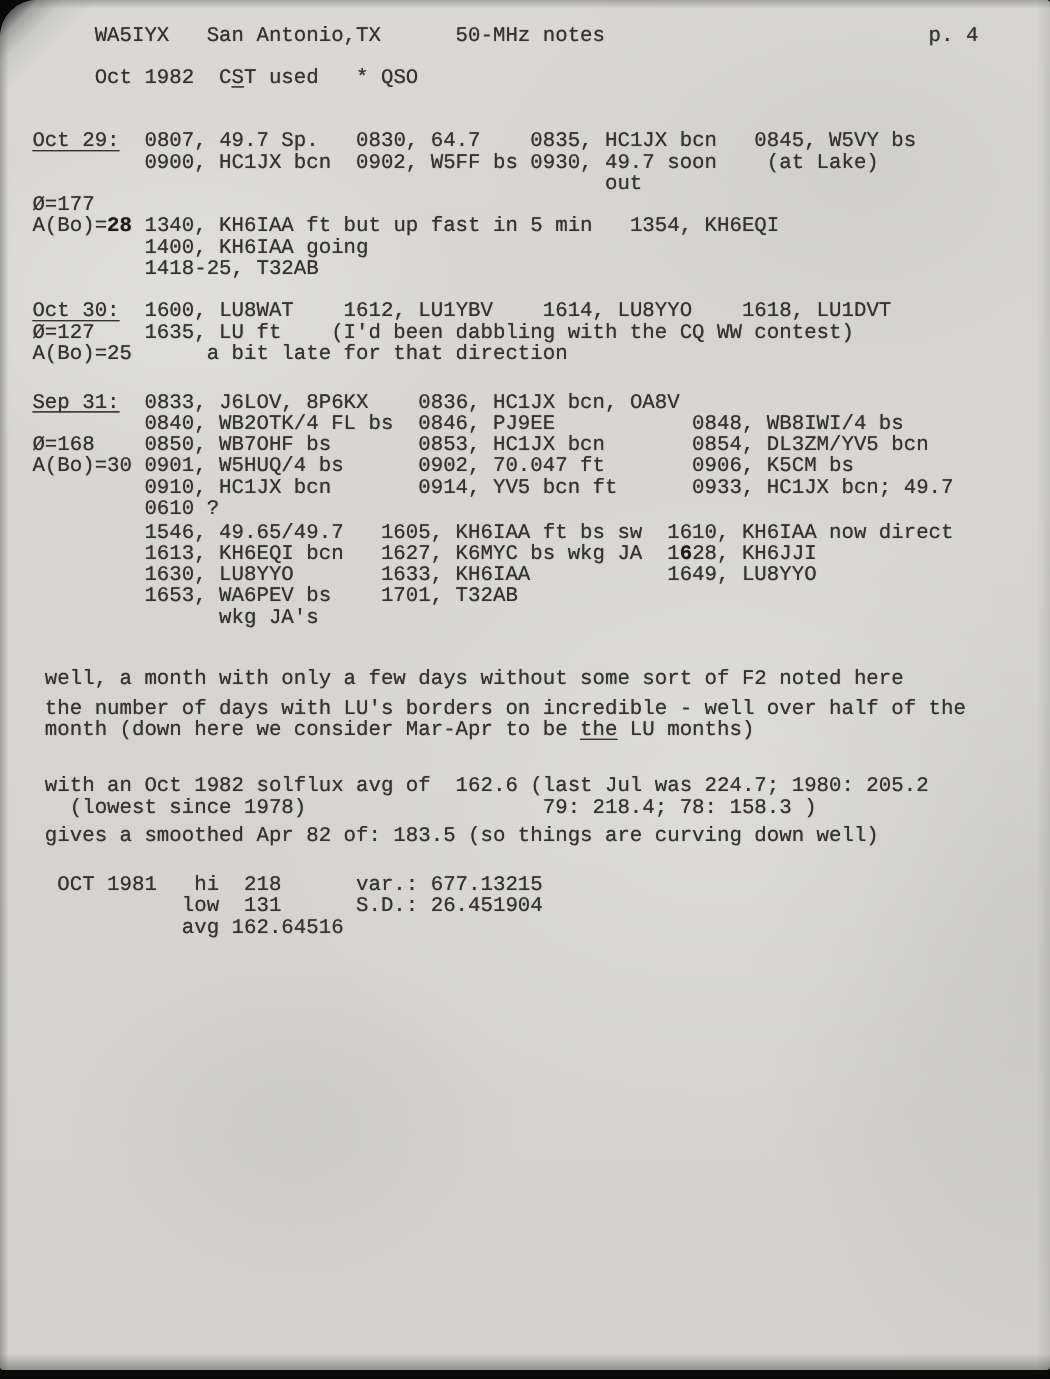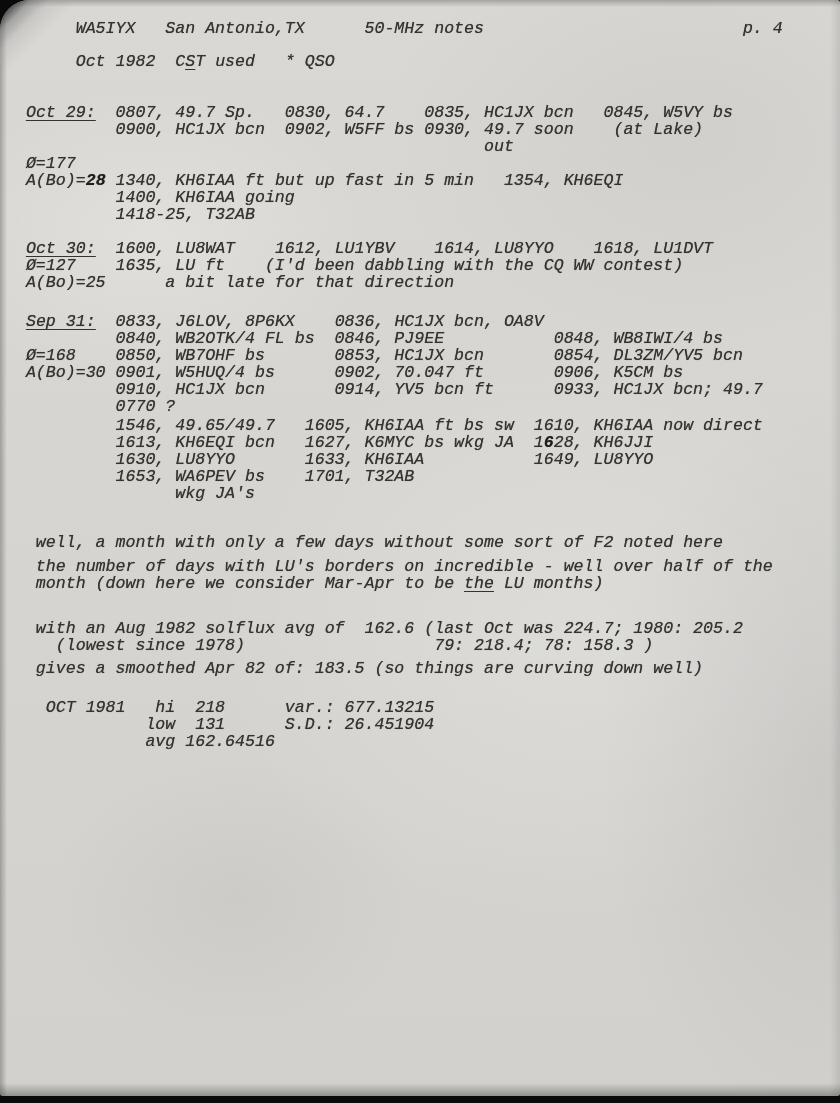--- a/index.html
+++ b/index.html
@@ -6,21 +6,21 @@
   .scan{position:relative;width:840px;height:1103px;background:#0a0a0a;overflow:hidden;
         font-family:"Liberation Mono","DejaVu Sans Mono",monospace;}
   .paper{position:absolute;left:0;top:0;width:840px;height:1096px;
          border-radius:30px 3px 3px 3px;
          background:
            radial-gradient(ellipse 320px 220px at 18% 22%, rgba(255,255,255,.22), transparent 70%),
            radial-gradient(ellipse 420px 300px at 82% 12%, rgba(150,150,150,.12), transparent 72%),
            radial-gradient(ellipse 520px 420px at 68% 58%, rgba(255,255,255,.18), transparent 70%),
            radial-gradient(ellipse 260px 200px at 28% 82%, rgba(140,140,140,.10), transparent 70%),
            radial-gradient(ellipse 300px 500px at 98% 70%, rgba(130,130,130,.14), transparent 75%),
-           linear-gradient(#d9d8d4,#d2d1cd); font-style: italic;}
+           linear-gradient(#d9d8d4,#d2d1cd);}
   .paper::before{content:"";position:absolute;inset:0;border-radius:inherit;pointer-events:none;
          background:
            linear-gradient(135deg, rgba(18,18,18,.92) 0px, rgba(30,30,30,.85) 9px, rgba(95,95,95,.45) 22px, rgba(150,150,150,.22) 36px, rgba(160,160,160,0) 56px),
            linear-gradient(to bottom, rgba(70,70,70,.35), rgba(70,70,70,0) 7px),
            linear-gradient(to right, rgba(60,60,60,.35), rgba(60,60,60,0) 7px),
            linear-gradient(to top, rgba(30,30,30,.35), rgba(30,30,30,0) 13px),
            linear-gradient(to left, rgba(90,90,90,.16), rgba(90,90,90,0) 10px);}
   .typed{position:absolute;left:0;top:0;width:840px;padding:20px 0 0 6px;
          font-size:16.6px;line-height:17px;color:#34332f;
          text-shadow:0 0 0.7px rgba(52,51,47,.75);}
@@ -64,38 +64,38 @@
           <div class="line"><span>  </span><span class="seg-u">Oct 30:</span><span>  1600, LU8WAT    1612, LU1YBV    1614, LU8YYO    1618, LU1DVT</span></div>
           <div class="line"><span>  Ø=127    1635, LU ft    (I'd been dabbling with the CQ WW contest)</span></div>
           <div class="line"><span>  A(Bo)=25      a bit late for that direction</span></div>
         </div>
         <div class="block block-oct31">
           <div class="line"><span>  </span><span class="seg-u">Sep 31:</span><span>  0833, J6LOV, 8P6KX    0836, HC1JX bcn, OA8V</span></div>
           <div class="line"><span>           0840, WB2OTK/4 FL bs  0846, PJ9EE           0848, WB8IWI/4 bs</span></div>
           <div class="line"><span>  Ø=168    0850, WB7OHF bs       0853, HC1JX bcn       0854, DL3ZM/YV5 bcn</span></div>
           <div class="line"><span>  A(Bo)=30 0901, W5HUQ/4 bs      0902, 70.047 ft       0906, K5CM bs</span></div>
           <div class="line"><span>           0910, HC1JX bcn       0914, YV5 bcn ft      0933, HC1JX bcn; 49.7</span></div>
-          <div class="line"><span>           0770 ?</span></div>
+          <div class="line"><span>           0610 ?</span></div>
         </div>
         <div class="block block-afternoon">
           <div class="line"><span>           1546, 49.65/49.7   1605, KH6IAA ft bs sw  1610, KH6IAA now direct</span></div>
           <div class="line"><span>           1613, KH6EQI bcn   1627, K6MYC bs wkg JA  1</span><span class="seg-b">6</span><span>28, KH6JJI</span></div>
           <div class="line"><span>           1630, LU8YYO       1633, KH6IAA           1649, LU8YYO</span></div>
           <div class="line"><span>           1653, WA6PEV bs    1701, T32AB</span></div>
           <div class="line"><span>                 wkg JA's</span></div>
         </div>
         <div class="block block-p1">
           <div class="line"><span>   well, a month with only a few days without some sort of F2 noted here</span></div>
         </div>
         <div class="block block-p2">
           <div class="line"><span>   the number of days with LU's borders on incredible - well over half of the</span></div>
           <div class="line"><span>   month (down here we consider Mar-Apr to be </span><span class="seg-u">the</span><span> LU months)</span></div>
         </div>
         <div class="block block-p3">
-          <div class="line"><span>   with an Aug 1982 solflux avg of  162.6 (last Oct was 224.7; 1980: 205.2</span></div>
+          <div class="line"><span>   with an Oct 1982 solflux avg of  162.6 (last Jul was 224.7; 1980: 205.2</span></div>
           <div class="line"><span>     (lowest since 1978)                   79: 218.4; 78: 158.3 )</span></div>
         </div>
         <div class="block block-p4">
           <div class="line"><span>   gives a smoothed Apr 82 of: 183.5 (so things are curving down well)</span></div>
         </div>
         <div class="block block-stats">
           <div class="line"><span>    OCT 1981   hi  218      var.: 677.13215</span></div>
           <div class="line"><span>              low  131      S.D.: 26.451904</span></div>
           <div class="line"><span>              avg 162.64516</span></div>
         </div>

